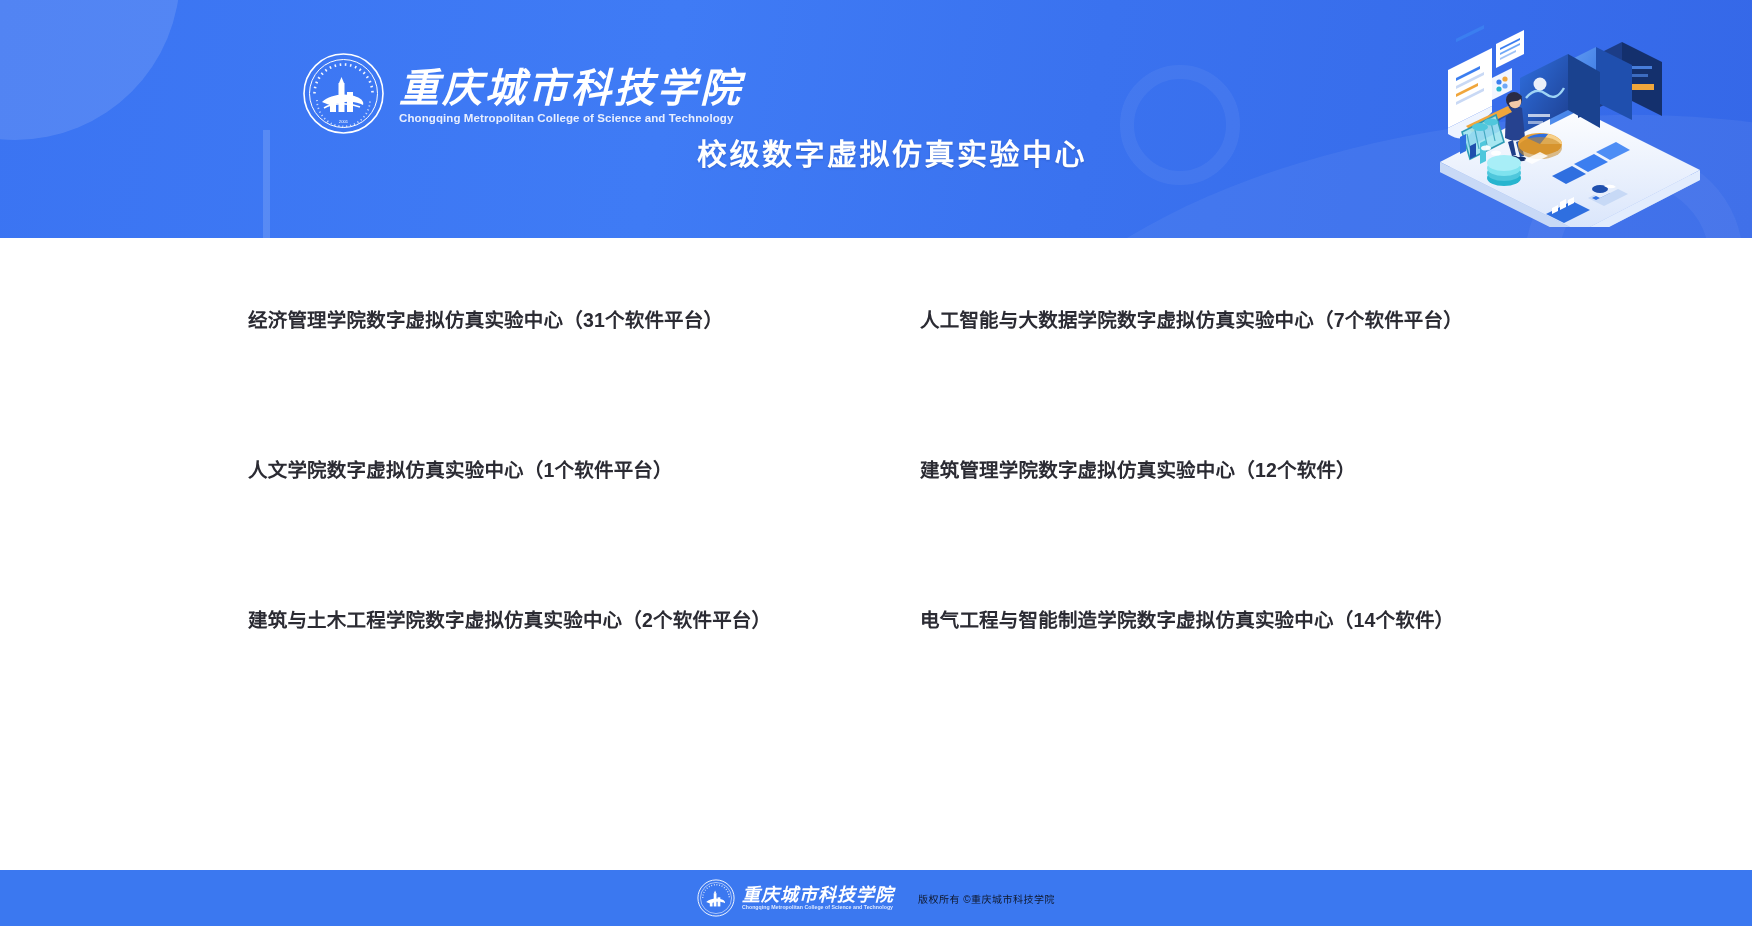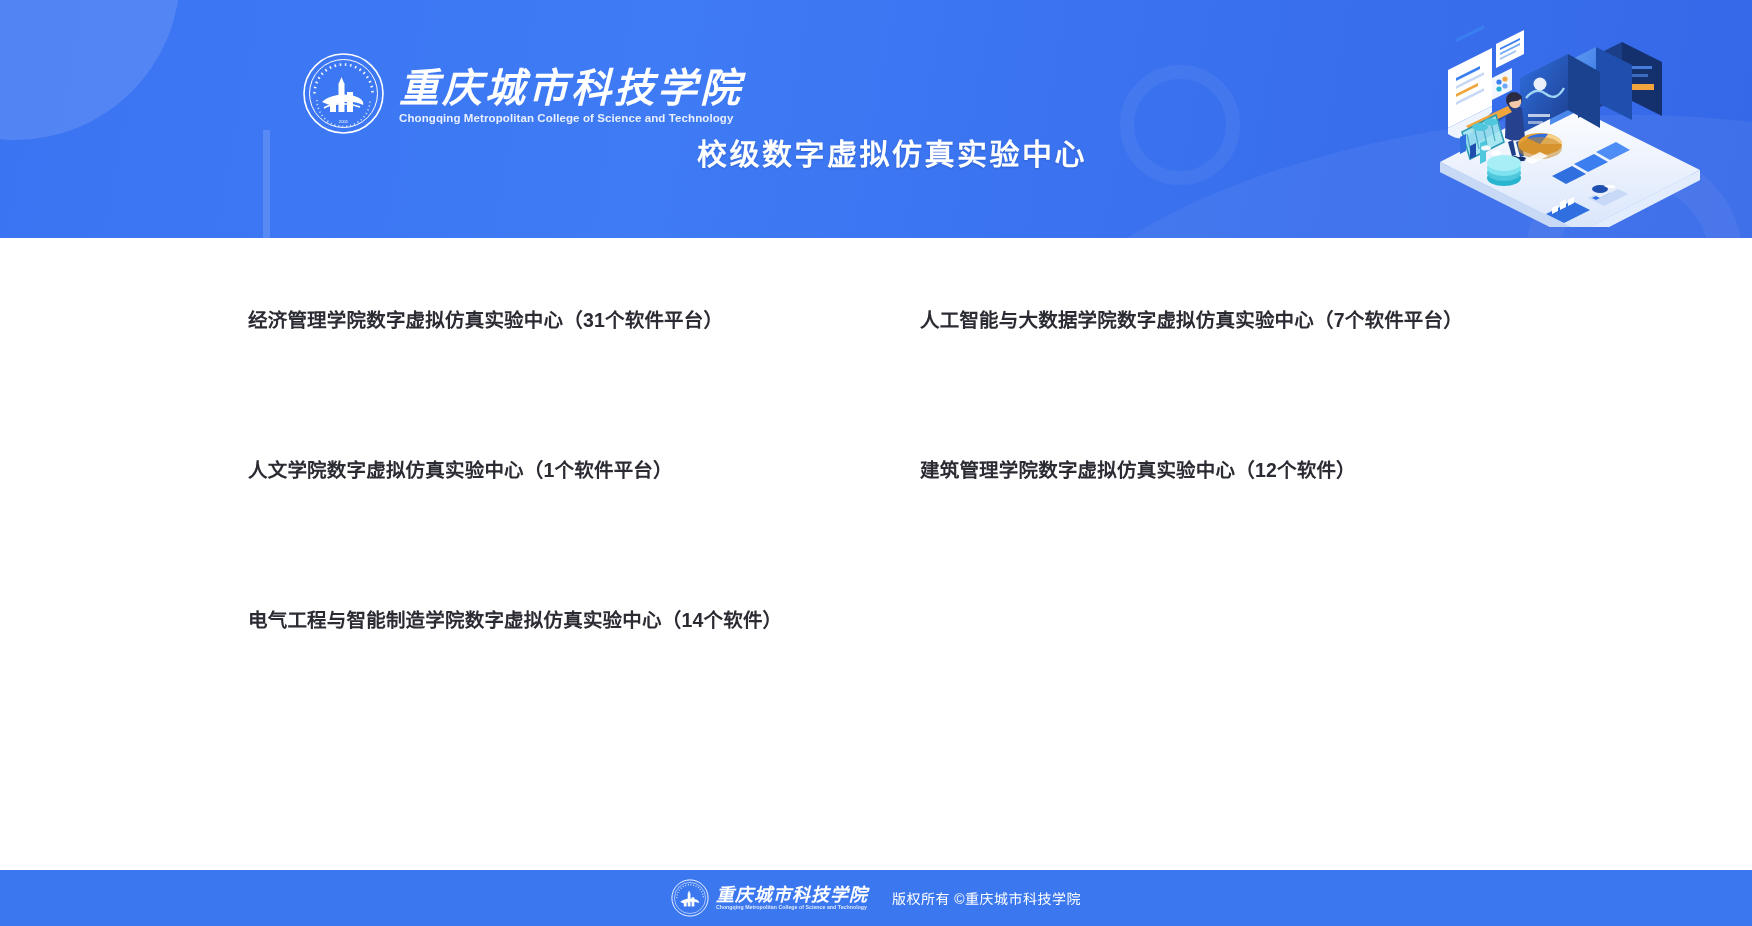--- a/index.html
+++ b/index.html
@@ -219,22 +219,22 @@
   }
   .footer-en {
     font-size: 5.2px;
     color: #dde8ff;
     letter-spacing: 0.05px;
     white-space: nowrap;
     font-weight: 700;
     line-height: 1;
   }
   .footer-copyright {
-    font-size: 14px;
-    color: #ffffff;
+    font-size: 10px;
+    color: #0f172a;
     letter-spacing: 0.5px;
     margin-left: 10px;
     white-space: nowrap;
   }
 </style>
 </head>
 <body>
 
 <div id="page">
 
@@ -397,20 +397,21 @@
       </svg>
     </div>
   </div>
 
   <div class="content">
     <div class="center-grid">
       <div class="center-item">经济管理学院数字虚拟仿真实验中心（31个软件平台）</div>
       <div class="center-item">人工智能与大数据学院数字虚拟仿真实验中心（7个软件平台）</div>
       <div class="center-item">人文学院数字虚拟仿真实验中心（1个软件平台）</div>
       <div class="center-item">建筑管理学院数字虚拟仿真实验中心（12个软件）</div>
+      <div class="center-item">建筑与土木工程学院数字虚拟仿真实验中心（2个软件平台）</div>
       <div class="center-item">电气工程与智能制造学院数字虚拟仿真实验中心（14个软件）</div>
     </div>
   </div>
 
   <div class="footer">
     <div class="footer-logo-block">
       <span class="footer-seal">
         <svg viewBox="0 0 83 83" width="38" height="38" aria-hidden="true">
           <circle cx="41.5" cy="41.5" r="39.5" fill="none" stroke="#ffffff" stroke-width="2"></circle>
           <circle cx="41.5" cy="41.5" r="34" fill="none" stroke="#ffffff" stroke-width="1.2"></circle>

